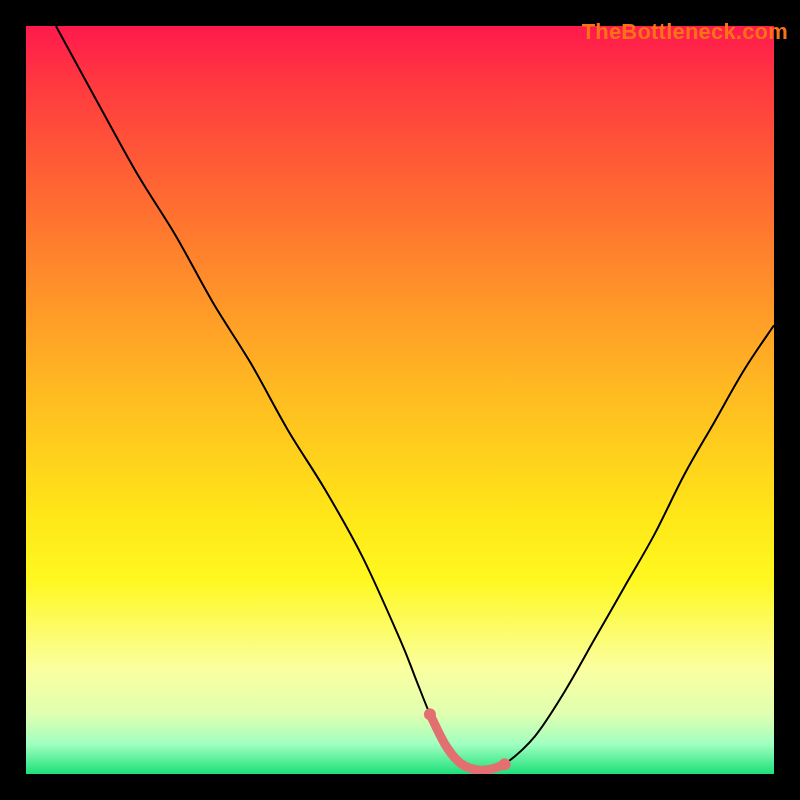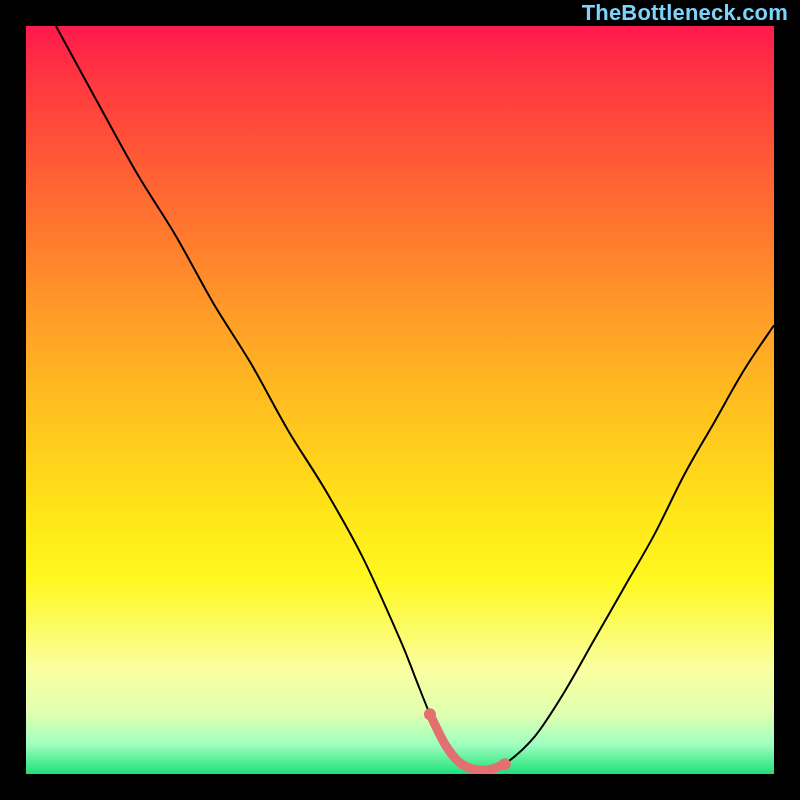--- a/index.html
+++ b/index.html
@@ -27,26 +27,26 @@
       #ffe818 66%,
       #fff820 74%,
       #faffa0 86%,
       #e0ffb0 92%,
       #a0ffc0 96%,
       #1ee079 100%
     );
   }
   .watermark {
     position: absolute;
-    top: 0;
+    top: 19px;
     right: 12px;
     font-family: Arial, Helvetica, sans-serif;
     font-size: 22px;
     font-weight: 600;
-    color: #7dd3fc;
+    color: #f97316;
     letter-spacing: 0.2px;
   }
   svg.curve {
     position: absolute;
     inset: 0;
   }
 </style>
 </head>
 <body>
 <div class="container">

